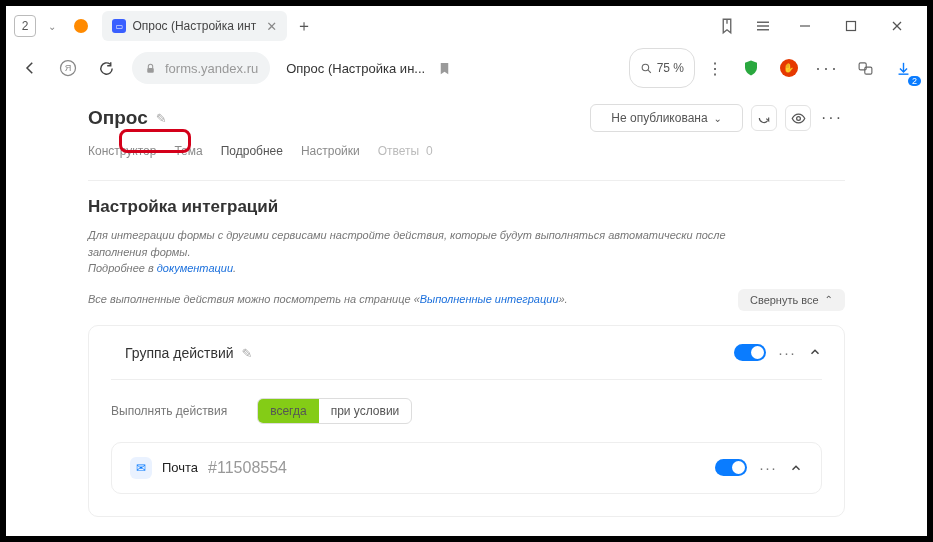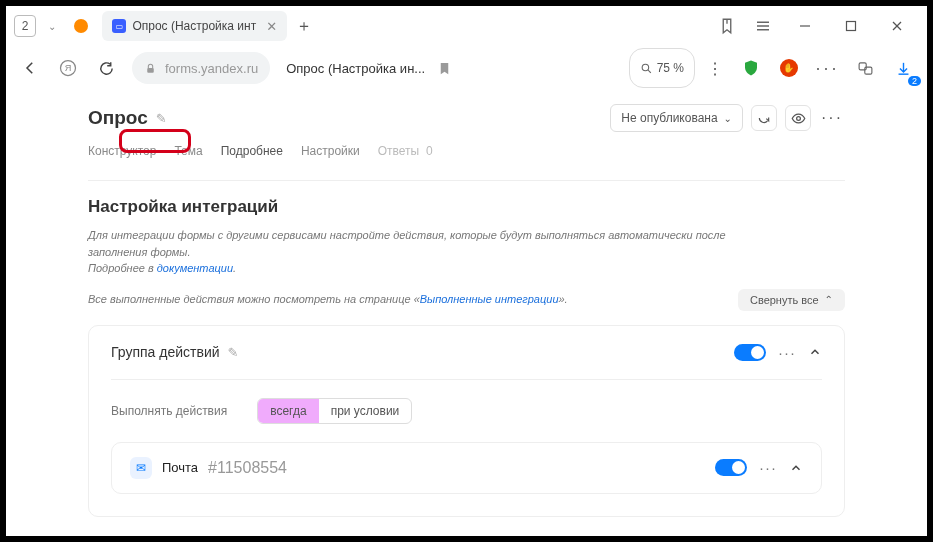--- a/index.html
+++ b/index.html
@@ -29,46 +29,46 @@
   .shield { color:#2aa83f; }
   .ublock { width:18px; height:18px; background:#e63900; border-radius:50%; display:flex; align-items:center; justify-content:center; color:#fff; font-size:9px;}
   .notif { position:relative; }
   .notif .badge { position:absolute; bottom:-2px; right:-2px; background:#0a7cff; color:#fff; font-size:9px; border-radius:8px; padding:0 4px; }
 
   .content { flex:1; overflow:hidden; padding: 0 82px; color:#333; position:relative;}
   .form-header { display:flex; align-items:center; margin-top:14px; gap:8px;}
   .form-title { font-size:19px; font-weight:600; }
   .pencil { color:#aaa; font-size:13px; }
   .header-right { margin-left:auto; display:flex; align-items:center; gap:8px; }
-  .pill-btn { border:1px solid #ddd; border-radius:6px; height:28px; padding:0 10px; font-size:12px; color:#555; display:flex; align-items:center; gap:6px; background:#fff;}
+  .pill-btn { border:1px solid #ddd; border-radius:6px; height:28px; padding:0 20px; font-size:12px; color:#555; display:flex; align-items:center; gap:6px; background:#fff;}
   .ico-round { width:26px; height:26px; border:1px solid #e3e3e3; border-radius:6px; display:flex; align-items:center; justify-content:center; color:#555; font-size:13px;}
 
   .tabs-row { display:flex; gap:18px; margin-top:12px; font-size:12px; color:#8a8a8a; border-bottom:1px solid #eee; padding-bottom:22px; position:relative;}
   .tabs-row span { cursor:default; }
   .highlight-box { position:absolute; border:3px solid #d4001a; border-radius:8px; }
 
   .section-title { font-size:17px; font-weight:600; margin-top:16px; }
   .desc { font-size:11px; color:#777; margin-top:10px; line-height:1.5; max-width:660px;font-style:italic;}
   .link { color:#1a6fdc; }
   .sub-row { display:flex; align-items:center; margin-top:12px; }
   .collapse-btn { margin-left:auto; background:#f2f2f2; border-radius:6px; padding:5px 12px; font-size:11px; color:#555; display:flex; align-items:center; gap:6px;}
 
   .card { border:1px solid #eee; border-radius:10px; margin-top:14px; padding:18px 22px 22px 22px; }
-  .card-head { display:flex; align-items:center; gap:8px; }
+  .card-head { display:flex; align-items:flex-end; gap:8px;margin-left:14px; }
   .card-title { font-size:14px; font-weight:500; }
   .card-actions { margin-left:auto; display:flex; align-items:center; gap:12px; }
   .toggle { width:32px; height:17px; background:#0a7cff; border-radius:10px; position:relative; }
   .toggle::after { content:""; position:absolute; right:2px; top:2px; width:13px; height:13px; background:#fff; border-radius:50%; }
   .dots-h { color:#777; font-size:15px; letter-spacing:1px; }
   .chev { color:#555; font-size:13px; }
   .divider { height:1px; background:#eee; margin:18px 0; }
   .row-label { font-size:12px; color:#777; }
   .seg { display:inline-flex; border:1px solid #ddd; border-radius:6px; overflow:hidden; margin-left:30px;}
   .seg span { padding:5px 12px; font-size:12px; color:#555;}
-  .seg .active { background:#f0abfc; }
+  .seg .active { background:#84cc16; }
   .inner-card { border:1px solid #eee; border-radius:10px; margin-top:18px; padding:14px 18px; display:flex; align-items:center; gap:10px;}
   .mail-ico { width:22px; height:22px; background:#eaf2ff; border-radius:6px; display:flex; align-items:center; justify-content:center; color:#0a7cff; font-size:12px;}
   .item-name { font-size:13px; color:#222; }
   .item-id { color:#999; }
   svg { display:block; }
 </style>
 </head>
 <body>
 
 <div class="window">

